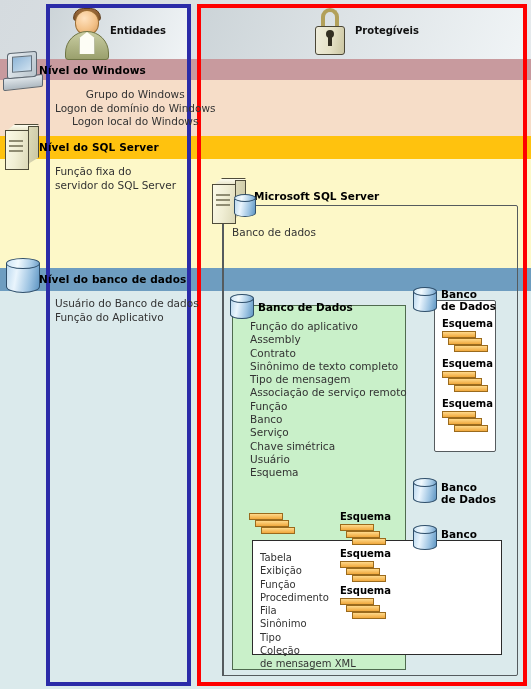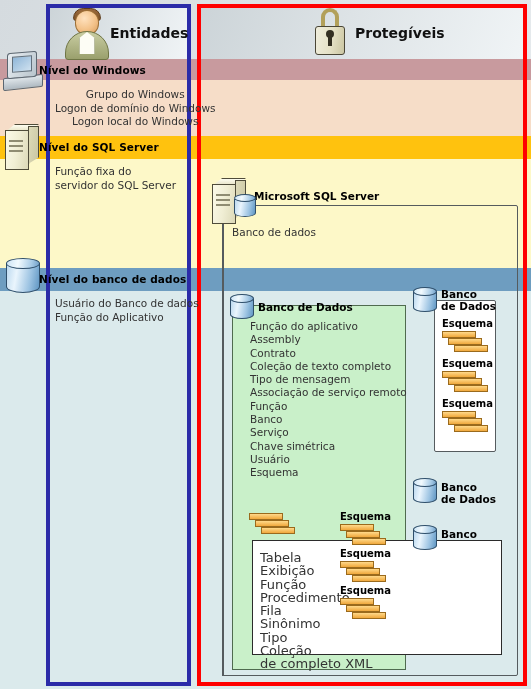--- a/index.html
+++ b/index.html
@@ -52,21 +52,21 @@
   
   .title-strip {
     position:absolute; z-index:4; top:4px; height:55px;
     background:linear-gradient(110deg,#ccd4d8 0%,#dde3e6 45%,#f0f4f6 100%);
   }
   #strip-entities   { left:50px;  width:137px; }
   #strip-securables { left:201px; width:322px; }
 
   .title-text {
     position:absolute; z-index:8;
-    font-size:14px; font-weight:bold; color:#111;
+    font-size:10px; font-weight:bold; color:#111;
     white-space:nowrap;
   }
   #title-entities   { left:110px; top:25px; }
   #title-securables { left:355px; top:25px; }
 
   
   .item-list {
     position:absolute; z-index:7;
     font-size:10.5px; line-height:13.5px; color:#333;
     white-space:nowrap;
@@ -215,21 +215,21 @@
   }
 
   
   #box-objects {
     position:absolute; z-index:16;
     left:252px; top:540px; width:250px; height:115px;
     background:#ffffff; border:1.5px solid #2b2b2b;
   }
   #list-objects {
     position:absolute; z-index:17; left:260px; top:551px;
-    font-size:13px; line-height:13.3px; color:#333; white-space:nowrap;
+    font-size:10px; line-height:13.3px; color:#333; white-space:nowrap;
   }
 
   
   #box-bd2 { left:434px; top:300px; width:62px; height:152px; background:#ffffff; }
   #ttl-bd2 { left:441px; top:289px; line-height:11.5px; }
 
   
   .schema-stack { position:absolute; z-index:18; width:52px; height:26px; }
   .schema-stack i {
     position:absolute; display:block; width:34px; height:7px;
@@ -355,21 +355,21 @@
   <div class="ico-db" style="left:230px; top:294px; width:24px; height:30px; z-index:20;">
     <span class="cyl"></span>
     <span class="top" style="height:9px;"></span>
   </div>
   <div class="gbox-title" id="ttl-bd-green">Banco de Dados</div>
 
   <div id="list-bd-green">
     <div>Função do aplicativo</div>
     <div>Assembly</div>
     <div>Contrato</div>
-    <div>Coleção de texto completo</div>
+    <div>Sinônimo de texto completo</div>
     <div>Tipo de mensagem</div>
     <div>Associação de serviço remoto</div>
     <div>Função</div>
     <div>Banco</div>
     <div>Serviço</div>
     <div>Chave simétrica</div>
     <div>Usuário</div>
     <div>Esquema</div>
   </div>
 
@@ -382,21 +382,21 @@
   <div id="box-objects"></div>
   <div id="list-objects">
     <div>Tabela</div>
     <div>Exibição</div>
     <div>Função</div>
     <div>Procedimento</div>
     <div>Fila</div>
     <div>Sinônimo</div>
     <div>Tipo</div>
     <div>Coleção</div>
-    <div>de completo XML</div>
+    <div>de mensagem XML</div>
   </div>
 
   <div class="schema-lbl" style="left:340px; top:511px;">Esquema</div>
   <div class="schema-stack" style="left:340px; top:524px;">
     <i></i>
     <i></i>
     <i></i>
   </div>
 
   <div class="schema-lbl" style="left:340px; top:548px;">Esquema</div>

